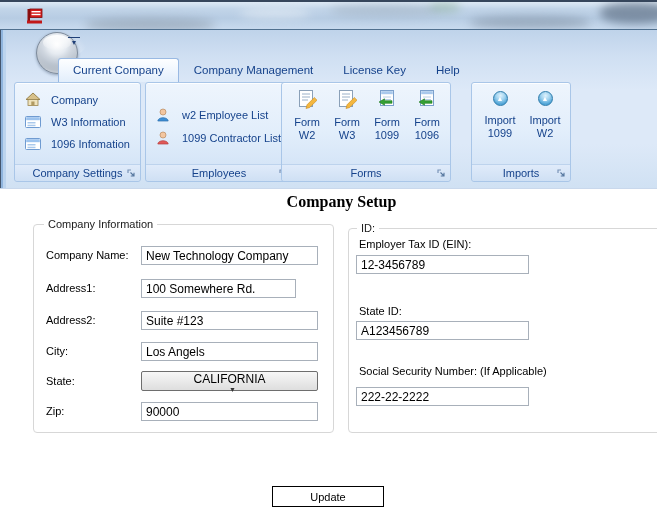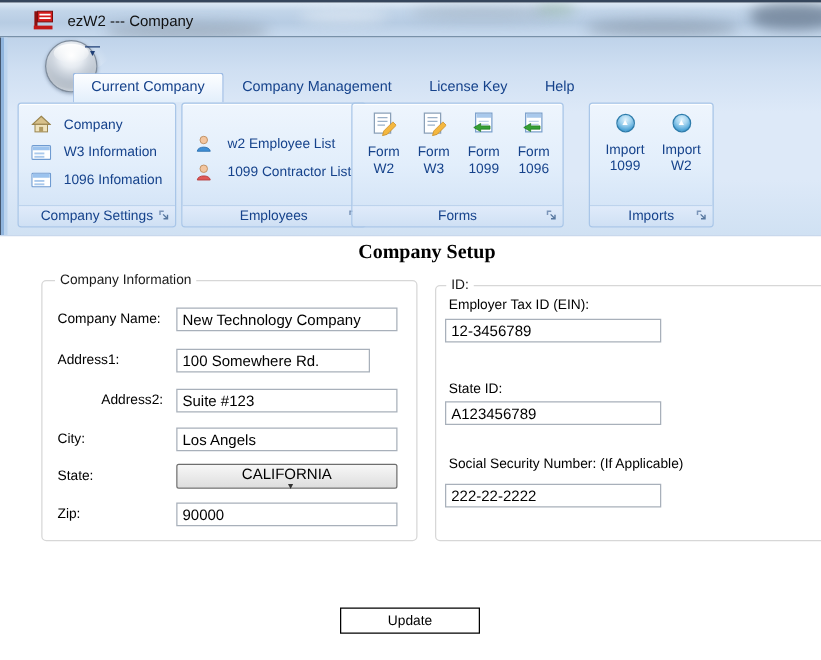--- a/index.html
+++ b/index.html
@@ -129,21 +129,20 @@
   <div class="blob" style="left:430px;top:0px;width:30px;height:10px;background:#6f9a6f;opacity:.35;"></div>
   <span class="title-icon">
     <svg width="18" height="17" viewBox="0 0 18 17">
       <rect x="1.5" y="1" width="2.5" height="14" fill="#8c1010"></rect>
       <rect x="4" y="1" width="12" height="8.5" fill="#d51c1c" stroke="#7a0c0c" stroke-width="0.8"></rect>
       <rect x="5.5" y="3" width="9" height="1.4" fill="#fff"></rect>
       <rect x="5.5" y="5.8" width="9" height="1.4" fill="#fff"></rect>
       <rect x="1" y="12.5" width="15" height="3" fill="#c21818"></rect>
     </svg>
   </span>
-  <span class="title-text">ezW2 --- Company</span>
 </div>
 
 <div class="ribbon-band">
   <div class="left-strip"></div>
   <div class="orb-socket"></div>
   <div class="orb"></div>
   <div class="qat-arrow">▾</div>
 
   <div class="tabs">
     <div class="tab selected">Current Company</div>
@@ -318,21 +317,21 @@
 
   <div class="fieldset" style="left:33px;top:35px;width:299px;height:207px;">
     <span class="legend">Company Information</span>
 
     <span class="flabel" style="left:12px;top:24px;">Company Name:</span>
     <input class="tbox" style="left: 107px; top: 21px; width: 177px;" value="New Technology Company">
 
     <span class="flabel" style="left:12px;top:57px;">Address1:</span>
     <input class="tbox" style="left: 107px; top: 54px; width: 155px;" value="100 Somewhere Rd.">
 
-    <span class="flabel" style="left:12px;top:89px;margin-left:35px;">Address2:</span>
+    <span class="flabel" style="left:12px;top:89px;">Address2:</span>
     <input class="tbox" style="left: 107px; top: 86px; width: 177px;" value="Suite #123">
 
     <span class="flabel" style="left:12px;top:120px;">City:</span>
     <input class="tbox" style="left: 107px; top: 117px; width: 177px;" value="Los Angels">
 
     <span class="flabel" style="left:12px;top:150px;">State:</span>
     <div class="combo" style="left:107px;top:146px;width:177px;flex-direction:column;">
       <span>CALIFORNIA</span>
       <span class="arrow">▼</span>
     </div>

